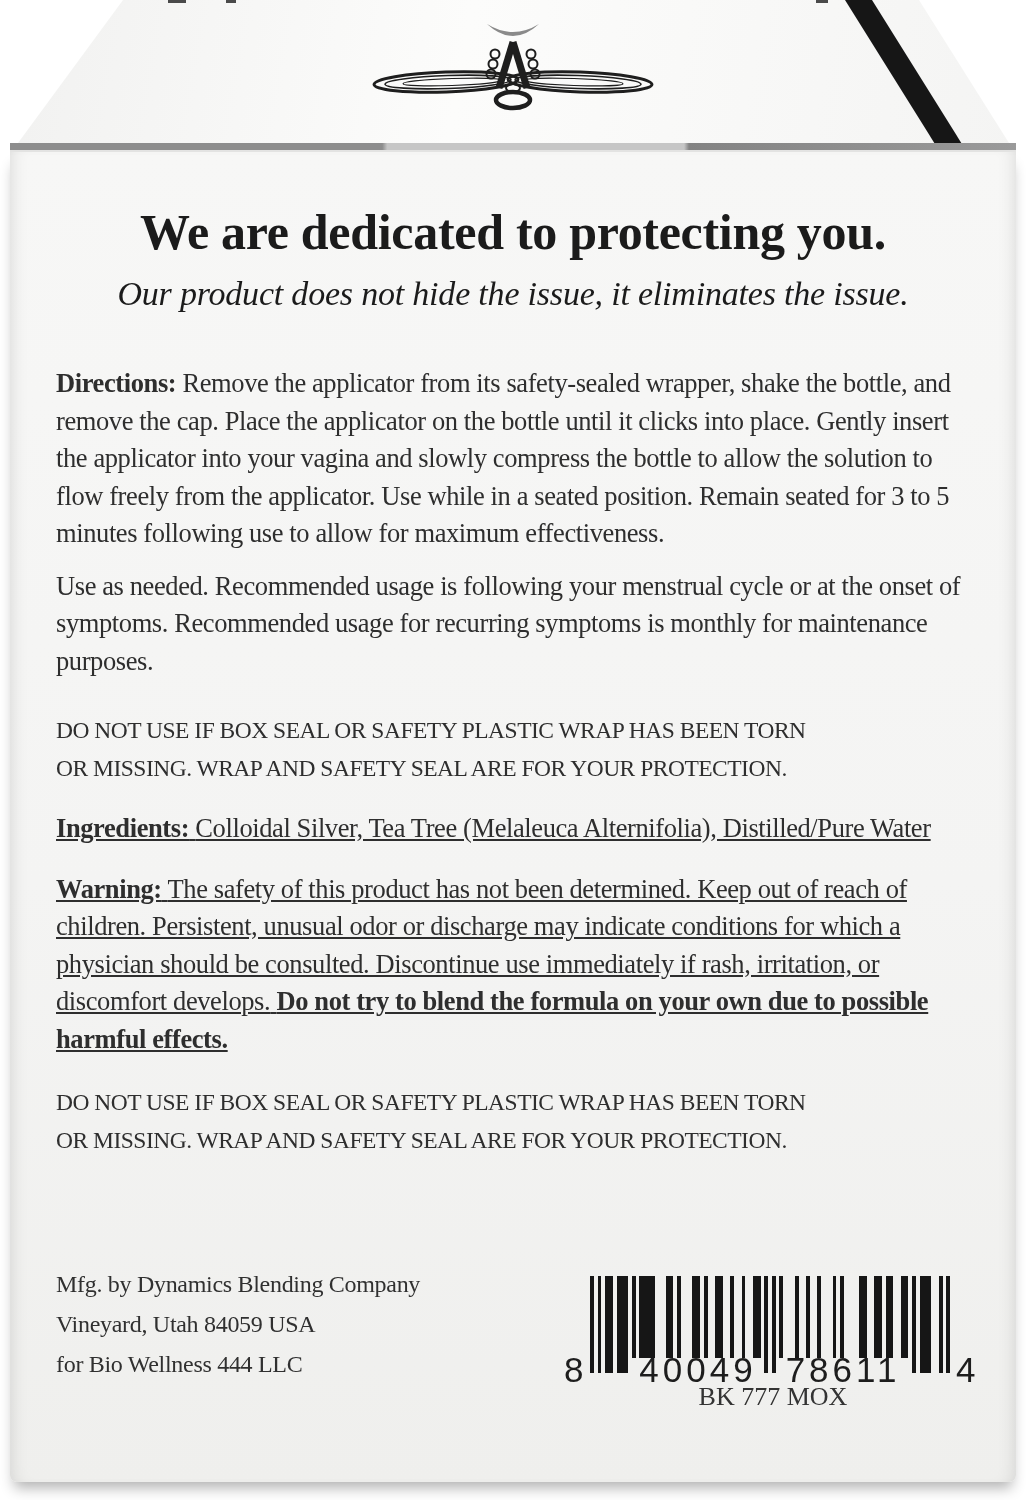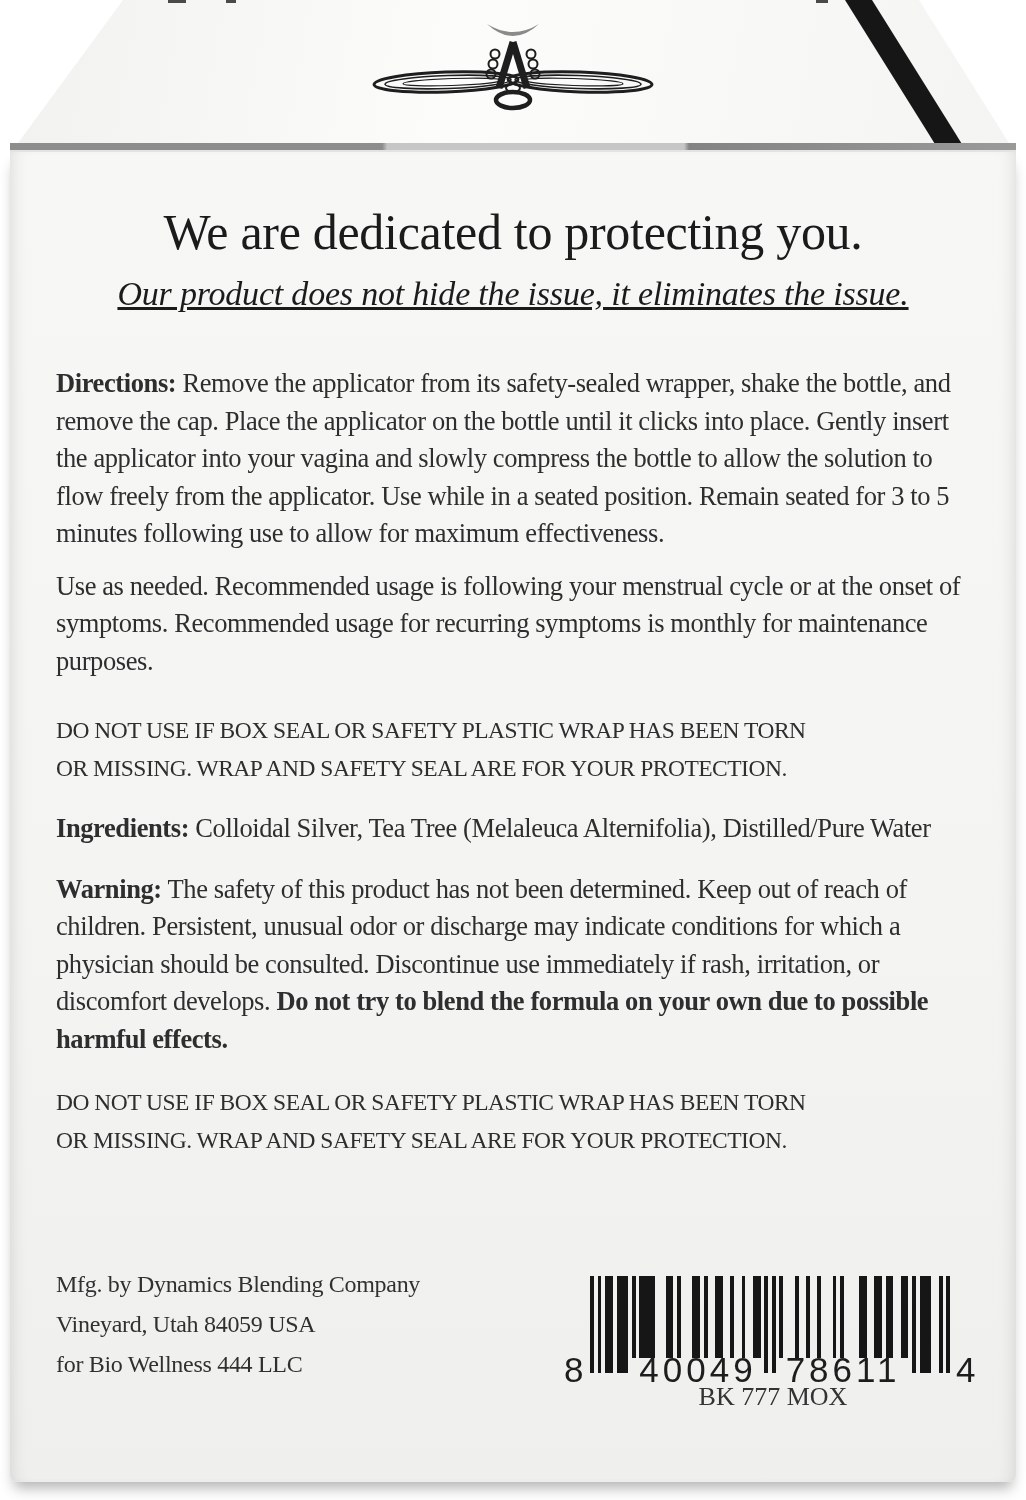--- a/index.html
+++ b/index.html
@@ -21,29 +21,29 @@
   .edge-band-light{position:absolute;top:150px;left:10px;width:1006px;height:2px;background:#e3e3e2;}
 
   
   .box-front{position:absolute;top:152px;left:10px;width:1006px;height:1330px;
     background:linear-gradient(180deg,#f7f7f6 0%,#f4f4f3 55%,#efefed 100%);
     box-shadow:0 10px 14px -4px rgba(0,0,0,0.30),
                inset 14px 0 20px -16px rgba(0,0,0,0.16),
                inset -14px 0 20px -16px rgba(0,0,0,0.16);
     border-radius:0 0 7px 7px;color:#2e2e2e;}
   .page-title{margin:52px 30px 0;text-align:center;font-size:50px;line-height:56px;
-    font-weight:400;color:#1b1b1b;letter-spacing:-0.3px;}
+    font-weight:700;color:#1b1b1b;letter-spacing:-0.3px;}
   .tagline{margin:12px 20px 0;text-align:center;font-style:italic;font-size:34px;
-    line-height:44px;color:#1b1b1b;letter-spacing:-0.2px;text-decoration:underline;}
+    line-height:44px;color:#1b1b1b;letter-spacing:-0.2px;}
   .content{padding:0 44px 0 46px;}
   .content p{margin:15px 0 0;font-size:26.5px;line-height:37.5px;letter-spacing:-0.4px;}
   p.p-directions{margin-top:49px;}
   p.caps{white-space:pre-line;font-size:23.5px;line-height:38px;letter-spacing:-0.5px;margin-top:31px;}
   p.caps.second{margin-top:25px;}
-  p.p-ingredients,p.p-warning{margin-top:23px;}
+  p.p-ingredients,p.p-warning{margin-top:23px;text-decoration:underline;}
   .content b{font-weight:700;}
 
   
   .mfg{position:absolute;left:46px;top:1112px;font-size:24px;line-height:40px;
     letter-spacing:-0.3px;color:#303030;}
   .barcode-wrap{position:absolute;left:548px;top:1114px;width:430px;height:165px;}
   .bars{position:absolute;left:32px;top:10px;}
   .bc-num{position:absolute;top:84px;font-family:"Liberation Sans","DejaVu Sans",sans-serif;
     font-size:35px;color:#1d1d1d;}
   .bc-first{left:6px;} .bc-last{left:398px;}

